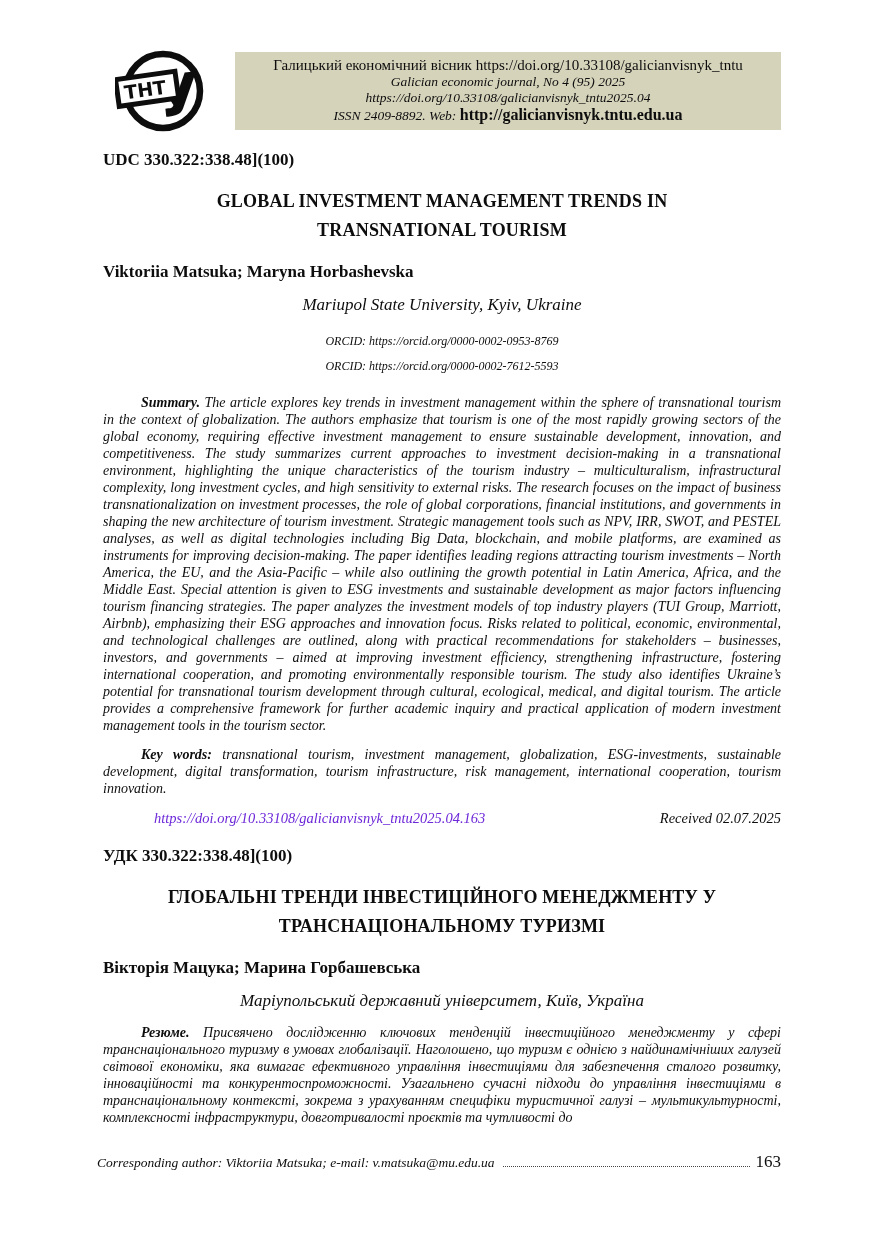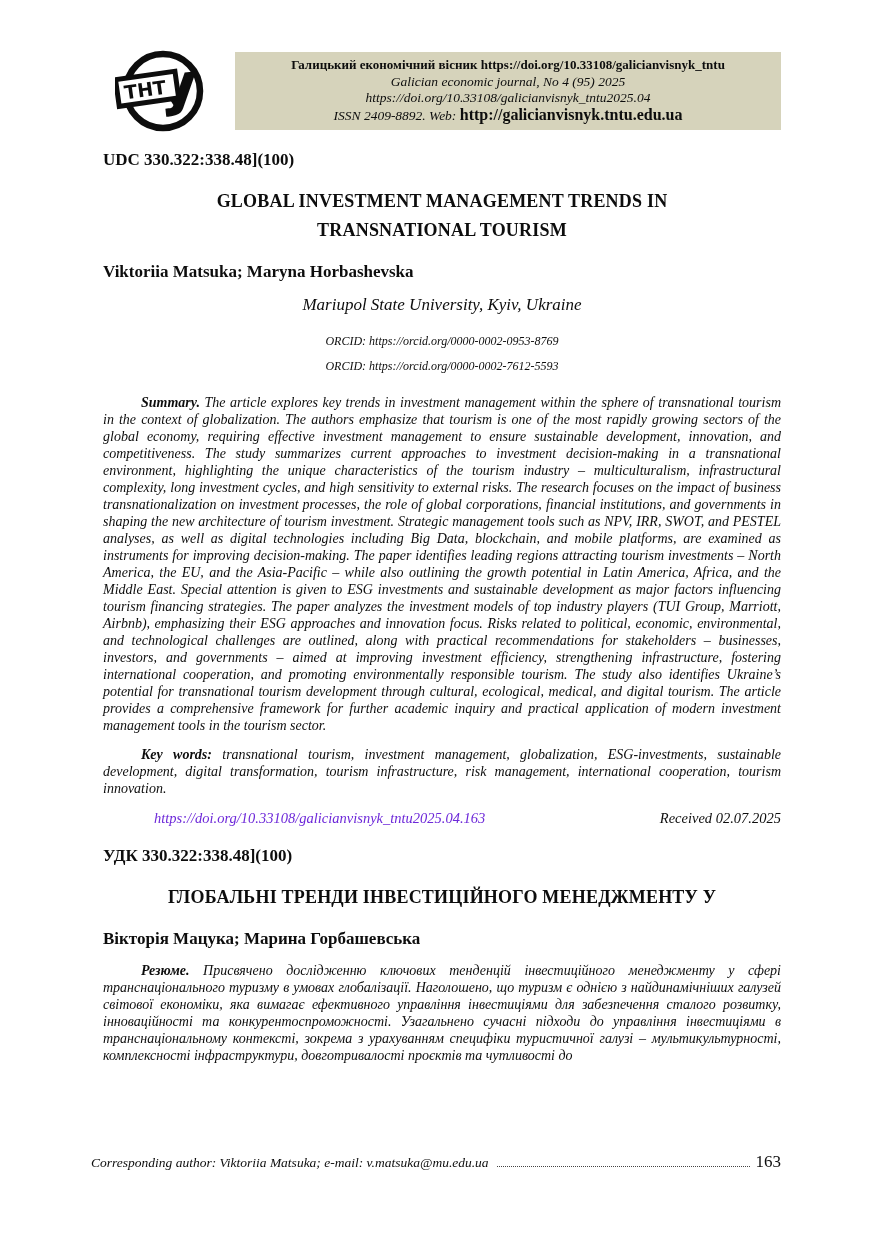--- a/index.html
+++ b/index.html
@@ -19,21 +19,21 @@
   .header { display: flex; align-items: center; }
   .logo { width: 96px; height: 86px; flex: 0 0 auto; margin-left: 12px; }
   .jbox {
     flex: 1;
     margin-left: 24px;
     background: #d6d3bb;
     text-align: center;
     padding: 5px 6px 6px;
     line-height: 16.5px;
   }
-  .jbox .b1 { font-weight: bold; font-size: 13px; }
+  .jbox .b1 { font-weight: normal; font-size: 15px; }
   .jbox .it { font-style: italic; font-size: 13.5px; }
   .jbox .b2 { font-weight: bold; font-style: normal; font-size: 16px; }
   
   .udc { margin-top: 16px; font-weight: bold; font-size: 17px; }
   .title {
     margin-top: 17px;
     text-align: center;
     font-weight: bold;
     font-size: 18px;
     line-height: 29px;
@@ -62,21 +62,21 @@
     font-size: 14.5px;
   }
   .doi-link { color: #6d28d9; margin-left: 51px; text-decoration: none; }
   .received { color: #0d0d0d; }
   
   .udc2 { margin-top: 19px; font-weight: bold; font-size: 17px; }
   .resume { margin-top: 13px; }
   
   .footer {
     position: absolute;
-    left: 91px;
+    left: 97px;
     right: 96px;
     top: 1152px;
     display: flex;
     align-items: baseline;
     font-size: 13.5px;
   }
   .f-text { font-style: italic; white-space: nowrap; }
   .leader { flex: 1; border-bottom: 1.6px dotted #444; margin: 0 6px 3px 8px; height: 1px; }
   .page-num { font-size: 17px; }
 </style>
@@ -124,24 +124,26 @@
 
   <div class="doi-row">
     <a href="#" class="doi-link">https://doi.org/10.33108/galicianvisnyk_tntu2025.04.163</a>
     <span class="received">Received 02.07.2025</span>
   </div>
 
   <div class="udc2">УДК 330.322:338.48](100)</div>
 
   <div class="title">
     <span>ГЛОБАЛЬНІ ТРЕНДИ ІНВЕСТИЦІЙНОГО МЕНЕДЖМЕНТУ У</span><br>
+    <span>ТРАНСНАЦІОНАЛЬНОМУ ТУРИЗМІ</span>
   </div>
 
   <div class="authors">Вікторія Мацука; Марина Горбашевська</div>
 
+  <div class="affil">Маріупольський державний університет, Київ, Україна</div>
 
   <p class="abstract resume"><b class="lbl">Резюме.</b><span> Присвячено дослідженню ключових тенденцій інвестиційного менеджменту у сфері транснаціонального туризму в умовах глобалізації. Наголошено, що туризм є однією з найдинамічніших галузей світової економіки, яка вимагає ефективного управління інвестиціями для забезпечення сталого розвитку, інноваційності та конкурентоспроможності. Узагальнено сучасні підходи до управління інвестиціями в транснаціональному контексті, зокрема з урахуванням специфіки туристичної галузі – мультикультурності, комплексності інфраструктури, довготривалості проєктів та чутливості до</span></p>
 
   <div class="footer">
     <span class="f-text">Corresponding author: Viktoriia Matsuka; e-mail: v.matsuka@mu.edu.ua</span>
     <span class="leader"></span>
     <span class="page-num">163</span>
   </div>
 
 </div>

